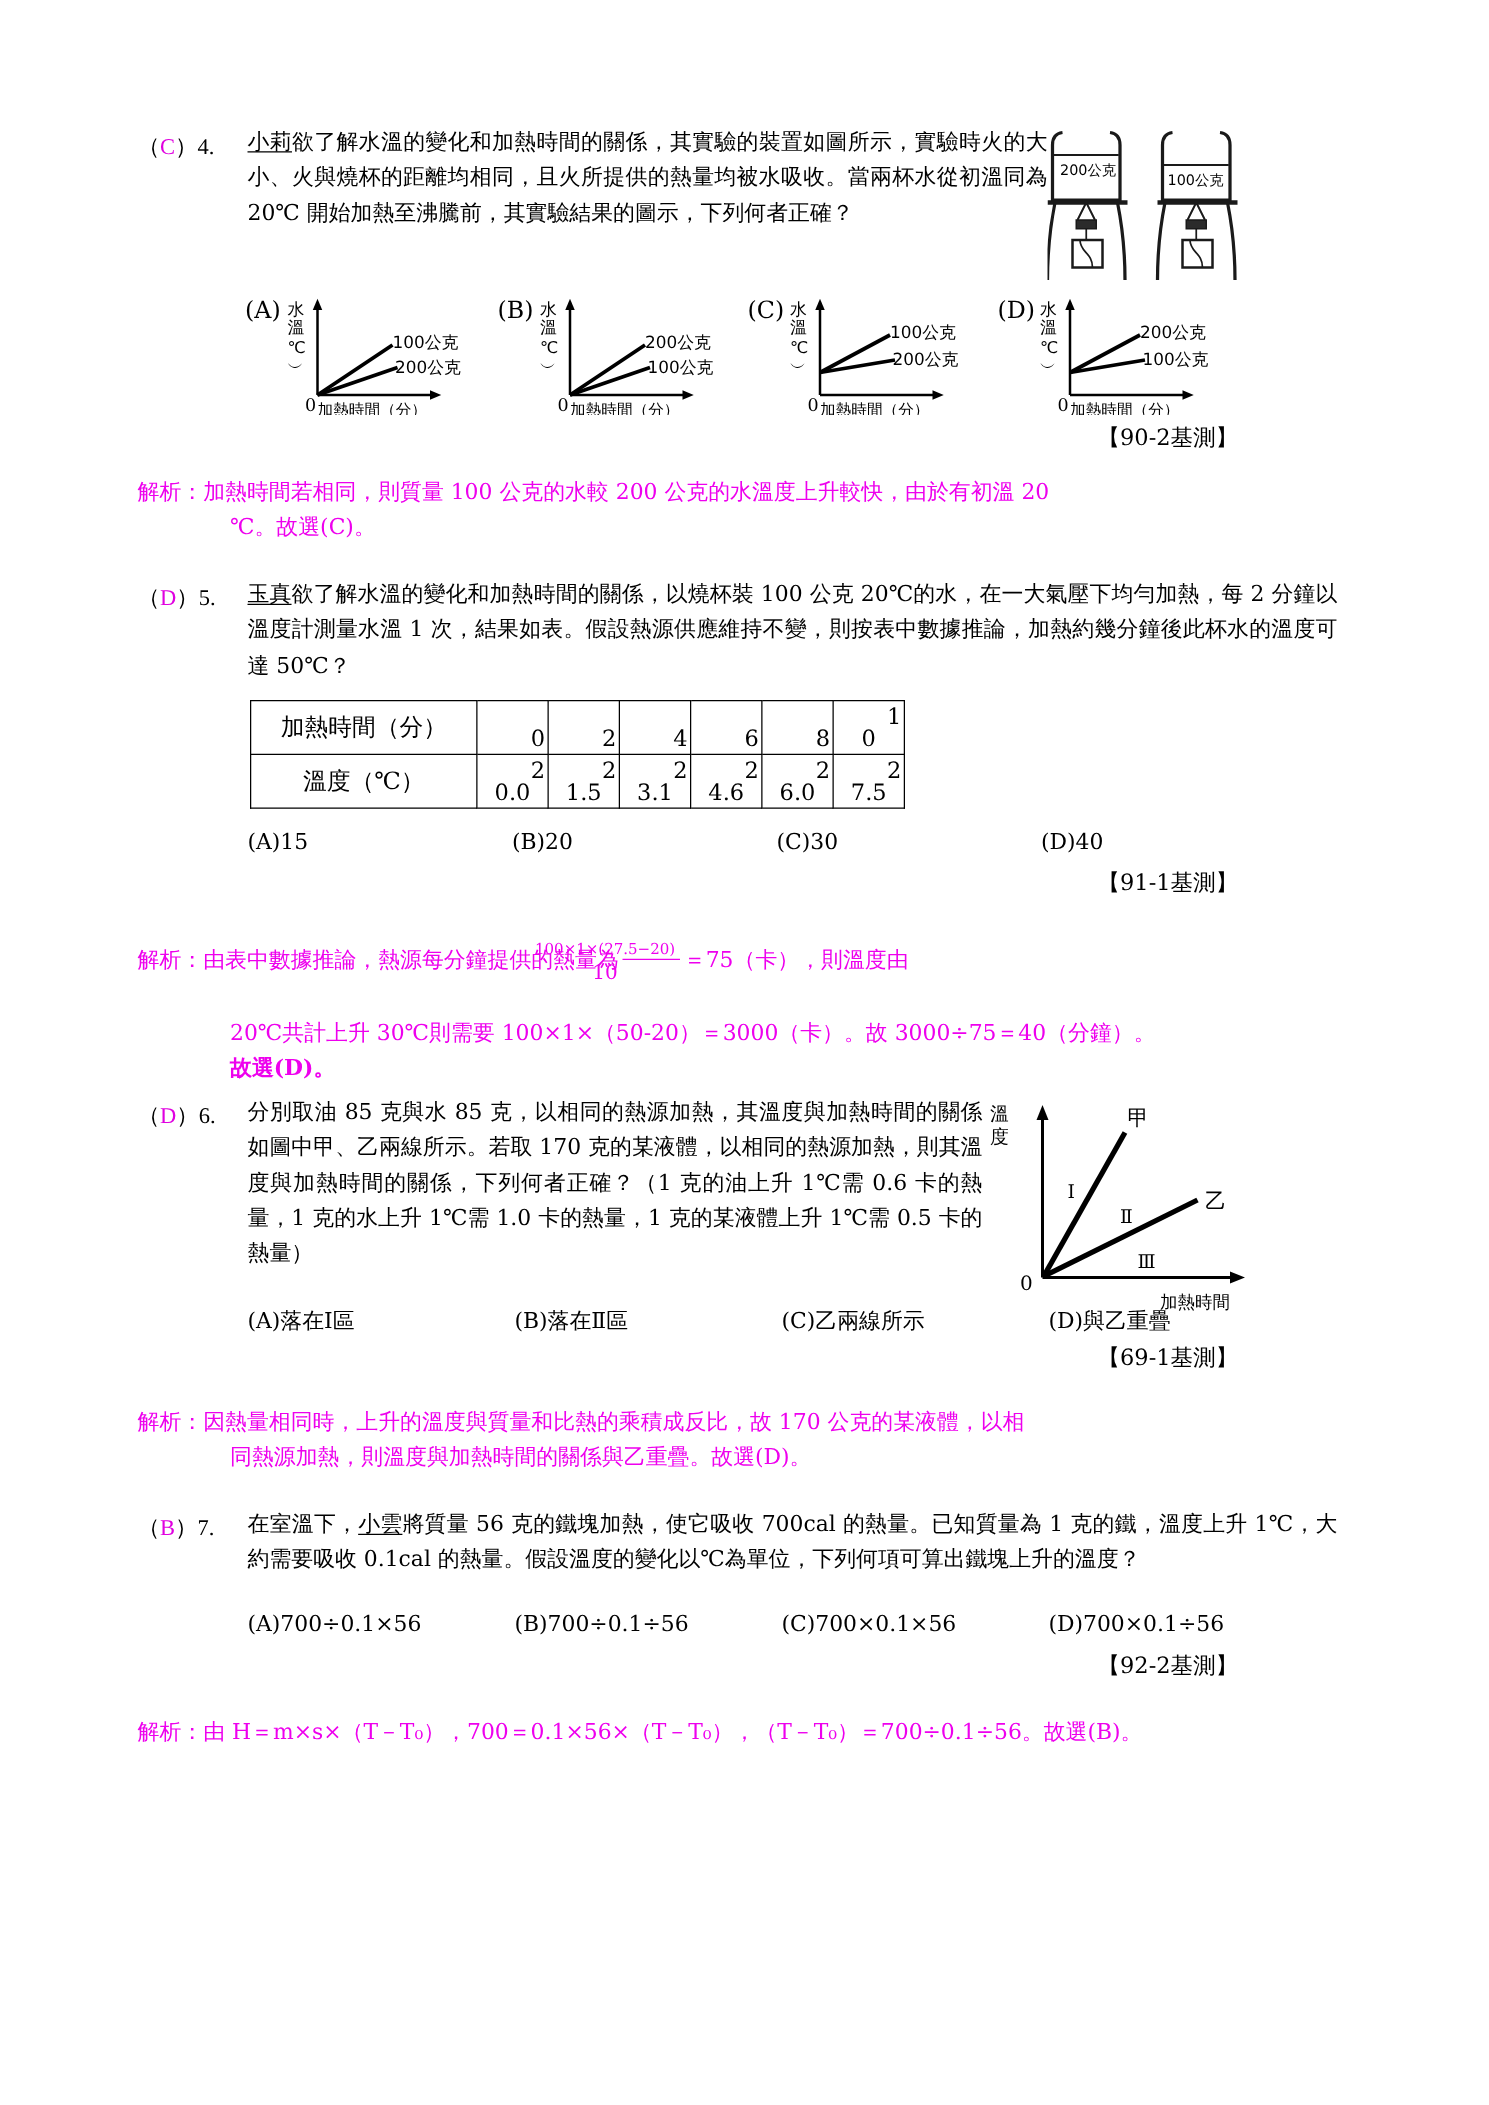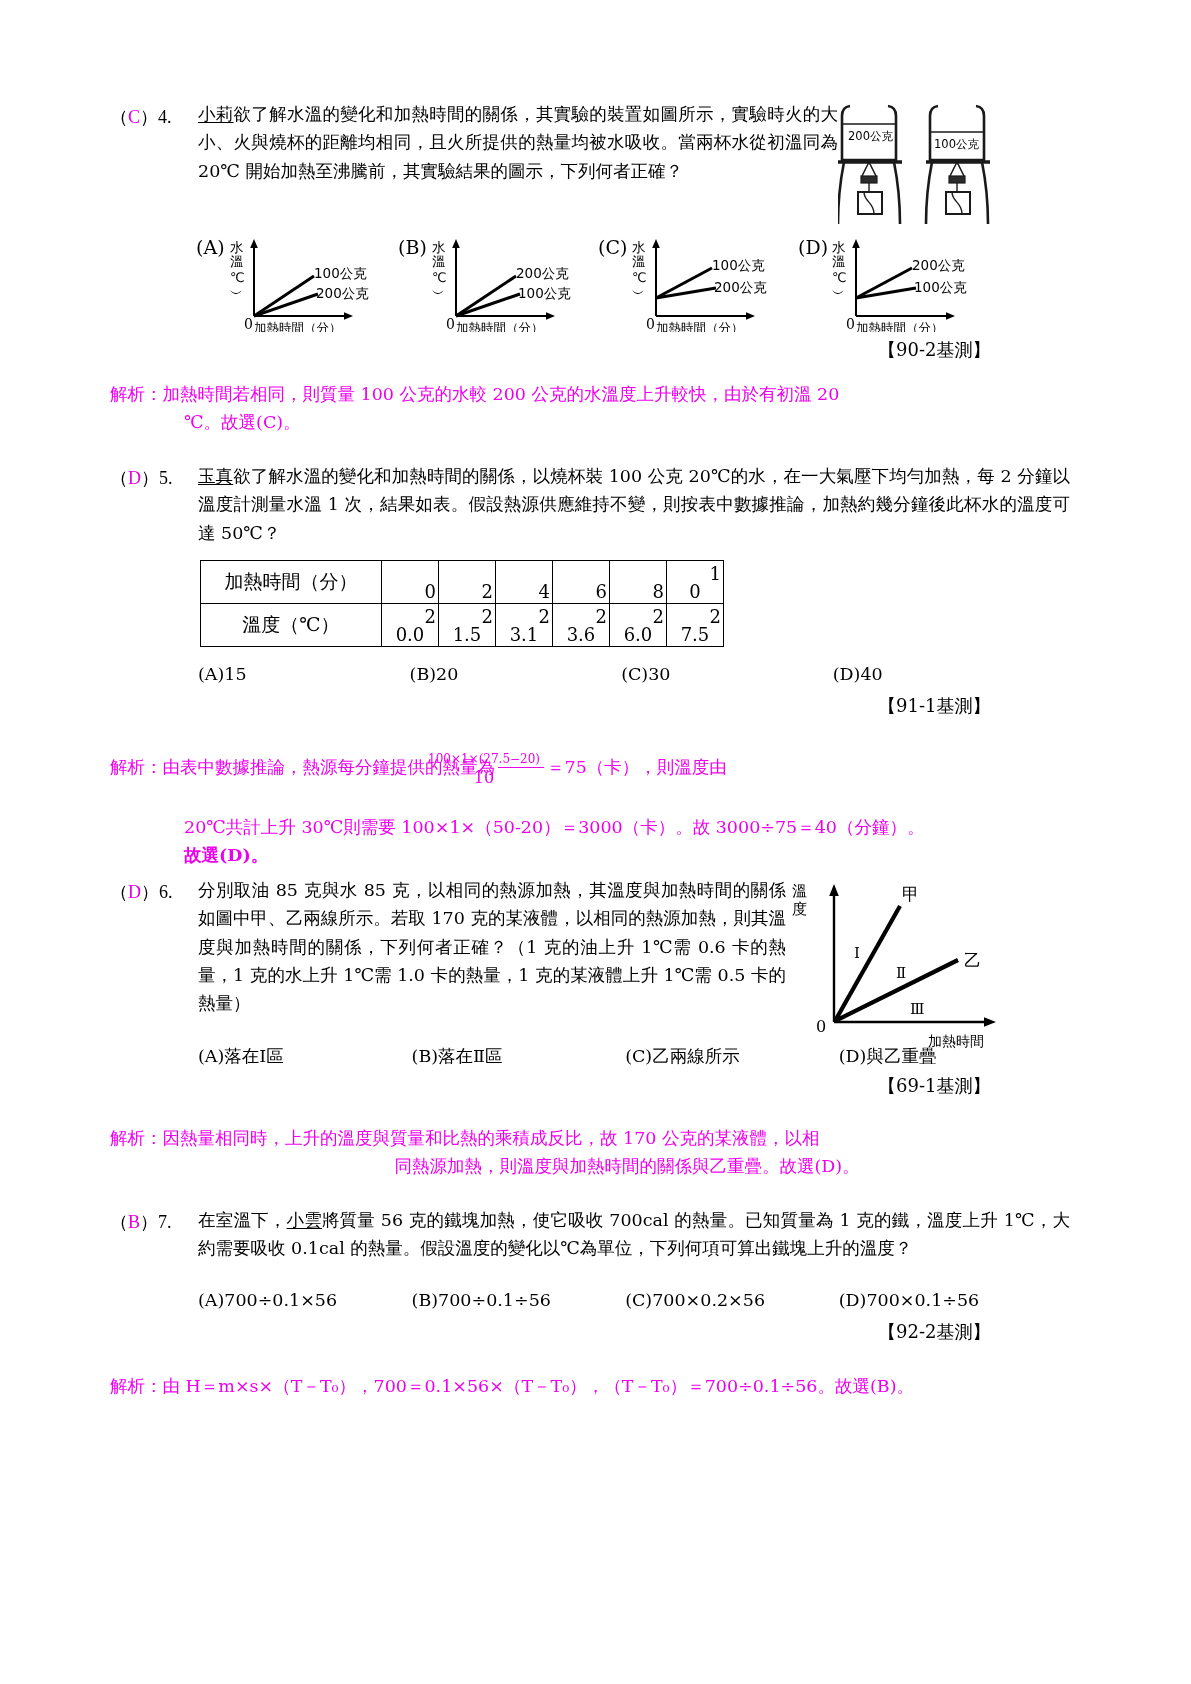--- a/index.html
+++ b/index.html
@@ -297,21 +297,21 @@
           </td>
       <td class="val">
             <span class="wrapnum">
               <span class="top">2</span>
               <span class="bot">3.1</span>
             </span>
           </td>
       <td class="val">
             <span class="wrapnum">
               <span class="top">2</span>
-              <span class="bot">3.6</span>
+              <span class="bot">4.6</span>
             </span>
           </td>
       <td class="val">
             <span class="wrapnum">
               <span class="top">2</span>
               <span class="bot">6.0</span>
             </span>
           </td>
       <td class="val">
             <span class="wrapnum">
@@ -380,37 +380,37 @@
     <span class="opt" style="width:208px;">(C)乙兩線所示</span>
     <span class="opt">(D)與乙重疊</span>
   </div>
 
   <div class="src" style="left:878px; top:1074px;">【69-1基測】</div>
 
   <div class="explain" style="left:110px; top:1124px; width:960px;">
     <div class="hang">
       <span>解析：</span><span>因熱量相同時，上升的溫度與質量和比熱的乘積成反比，故 170 公克的某液體，以相</span>
     </div>
-    <div style="padding-left:74px;text-align:center;">
+    <div style="padding-left:74px;">
       <span>同熱源加熱，則溫度與加熱時間的關係與乙重疊。故選(D)。</span>
     </div>
   </div>
 
   <div class="ansmark" style="left:110px; top:1210px;">
     （<span class="letter">B</span>）<span class="qnum">7.</span>
   </div>
 
   <div class="qbody" style="left:198px; top:1206px; width:872px;">
     <span>在室溫下，</span><span class="uline">小雲</span><span>將質量 56 克的鐵塊加熱，使它吸收 700cal 的熱量。已知質量為 1 克的鐵，溫度上升 1℃，大約需要吸收 0.1cal 的熱量。假設溫度的變化以℃為單位，下列何項可算出鐵塊上升的溫度？</span>
   </div>
 
   <div class="optrow" style="left:198px; top:1290px; width:880px;">
     <span class="opt" style="width:208px;">(A)700÷0.1×56</span>
     <span class="opt" style="width:208px;">(B)700÷0.1÷56</span>
-    <span class="opt" style="width:208px;">(C)700×0.2×56</span>
+    <span class="opt" style="width:208px;">(C)700×0.1×56</span>
     <span class="opt">(D)700×0.1÷56</span>
   </div>
 
   <div class="src" style="left:878px; top:1320px;">【92-2基測】</div>
 
   <div class="explain" style="left:110px; top:1372px; width:980px;">
     <div class="hang nowrap">
       <span>解析：</span><span>由 H＝m×s×（T－T₀），700＝0.1×56×（T－T₀），（T－T₀）＝700÷0.1÷56。故選(B)。</span>
     </div>
   </div>

